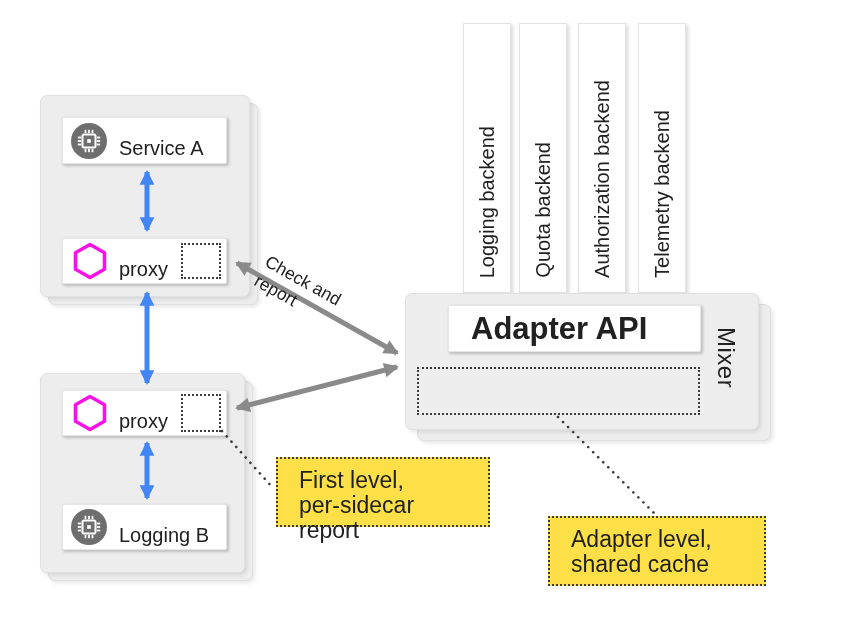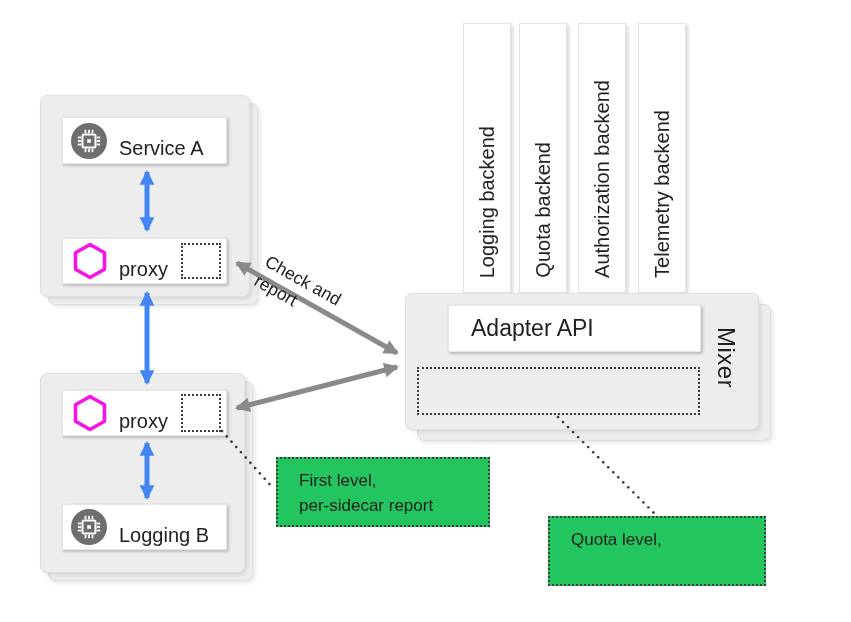--- a/index.html
+++ b/index.html
@@ -24,25 +24,25 @@
     display:flex;align-items:flex-end;justify-content:center;padding-bottom:14px;
   }
   .vlabel{
     writing-mode:vertical-rl;transform:rotate(180deg);
     font-size:20px;white-space:nowrap;color:#212121;
   }
   .mixer-label{
     position:absolute;left:712px;top:327px;writing-mode:vertical-rl;
     font-size:24px;color:#212121;letter-spacing:0.5px;
   }
-  .adapter{padding-left:22px;font-size:23px;}
+  .adapter{padding-left:22px;font-size:31px;font-weight:bold;}
   .dotted{border:2px dotted #3c3c3c;box-sizing:border-box;position:absolute;}
   .cache-note{
     position:absolute;border:2px dotted #3c3c3c;box-sizing:border-box;
-    font-size:17px;line-height:25px;padding:9px 10px 0 21px;background:#22c55e;
+    font-size:23px;line-height:25px;padding:9px 10px 0 21px;background:#fde047;
   }
   .check-label{
     position:absolute;left:256px;top:268px;transform:rotate(29deg);
     transform-origin:center center;font-size:17.5px;line-height:22px;white-space:nowrap;
   }
   svg.overlay{position:absolute;left:0;top:0;pointer-events:none;}
 </style>
 </head>
 <body>
 
@@ -144,21 +144,22 @@
       </svg>
     </span>
     <span class="nlabel">Logging B</span>
   </div>
 
   <div class="cache-note" style="left:276px;top:457px;width:214px;height:70px">
     <div>First level,</div>
     <div>per-sidecar report</div>
   </div>
   <div class="cache-note" style="left:548px;top:516px;width:218px;height:70px">
-    <div>Quota level,</div>
+    <div>Adapter level,</div>
+    <div>shared cache</div>
   </div>
 
   <svg class="overlay" width="851" height="622" viewBox="0 0 851 622">
     <defs>
       <marker id="headBlue" markerUnits="userSpaceOnUse" markerWidth="17" markerHeight="17" viewBox="0 0 12 12" refX="10" refY="6" orient="auto-start-reverse">
         <path d="M1,0.8 L11.4,6 L1,11.2 Z" fill="#4285f4"></path>
       </marker>
       <marker id="headGray" markerUnits="userSpaceOnUse" markerWidth="17" markerHeight="17" viewBox="0 0 12 12" refX="10" refY="6" orient="auto-start-reverse">
         <path d="M1,0.8 L11.4,6 L1,11.2 Z" fill="#8a8a8a"></path>
       </marker>

